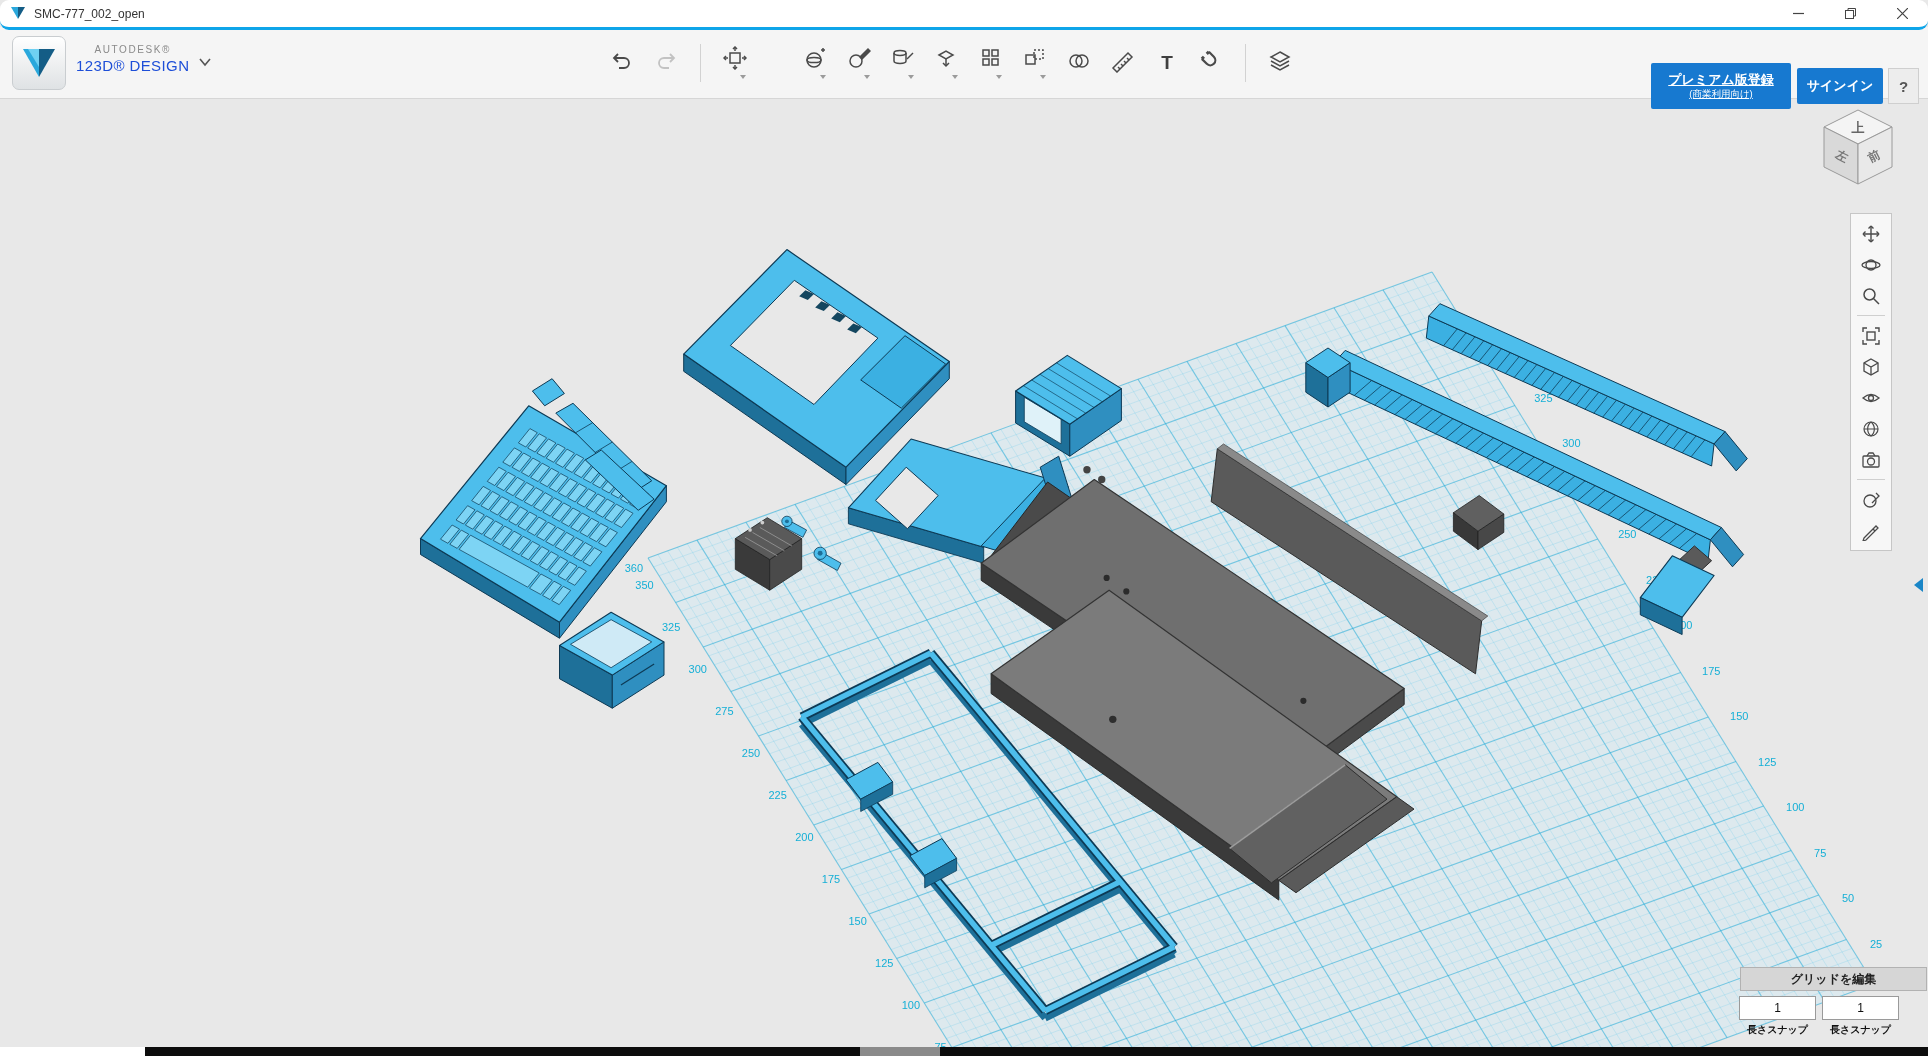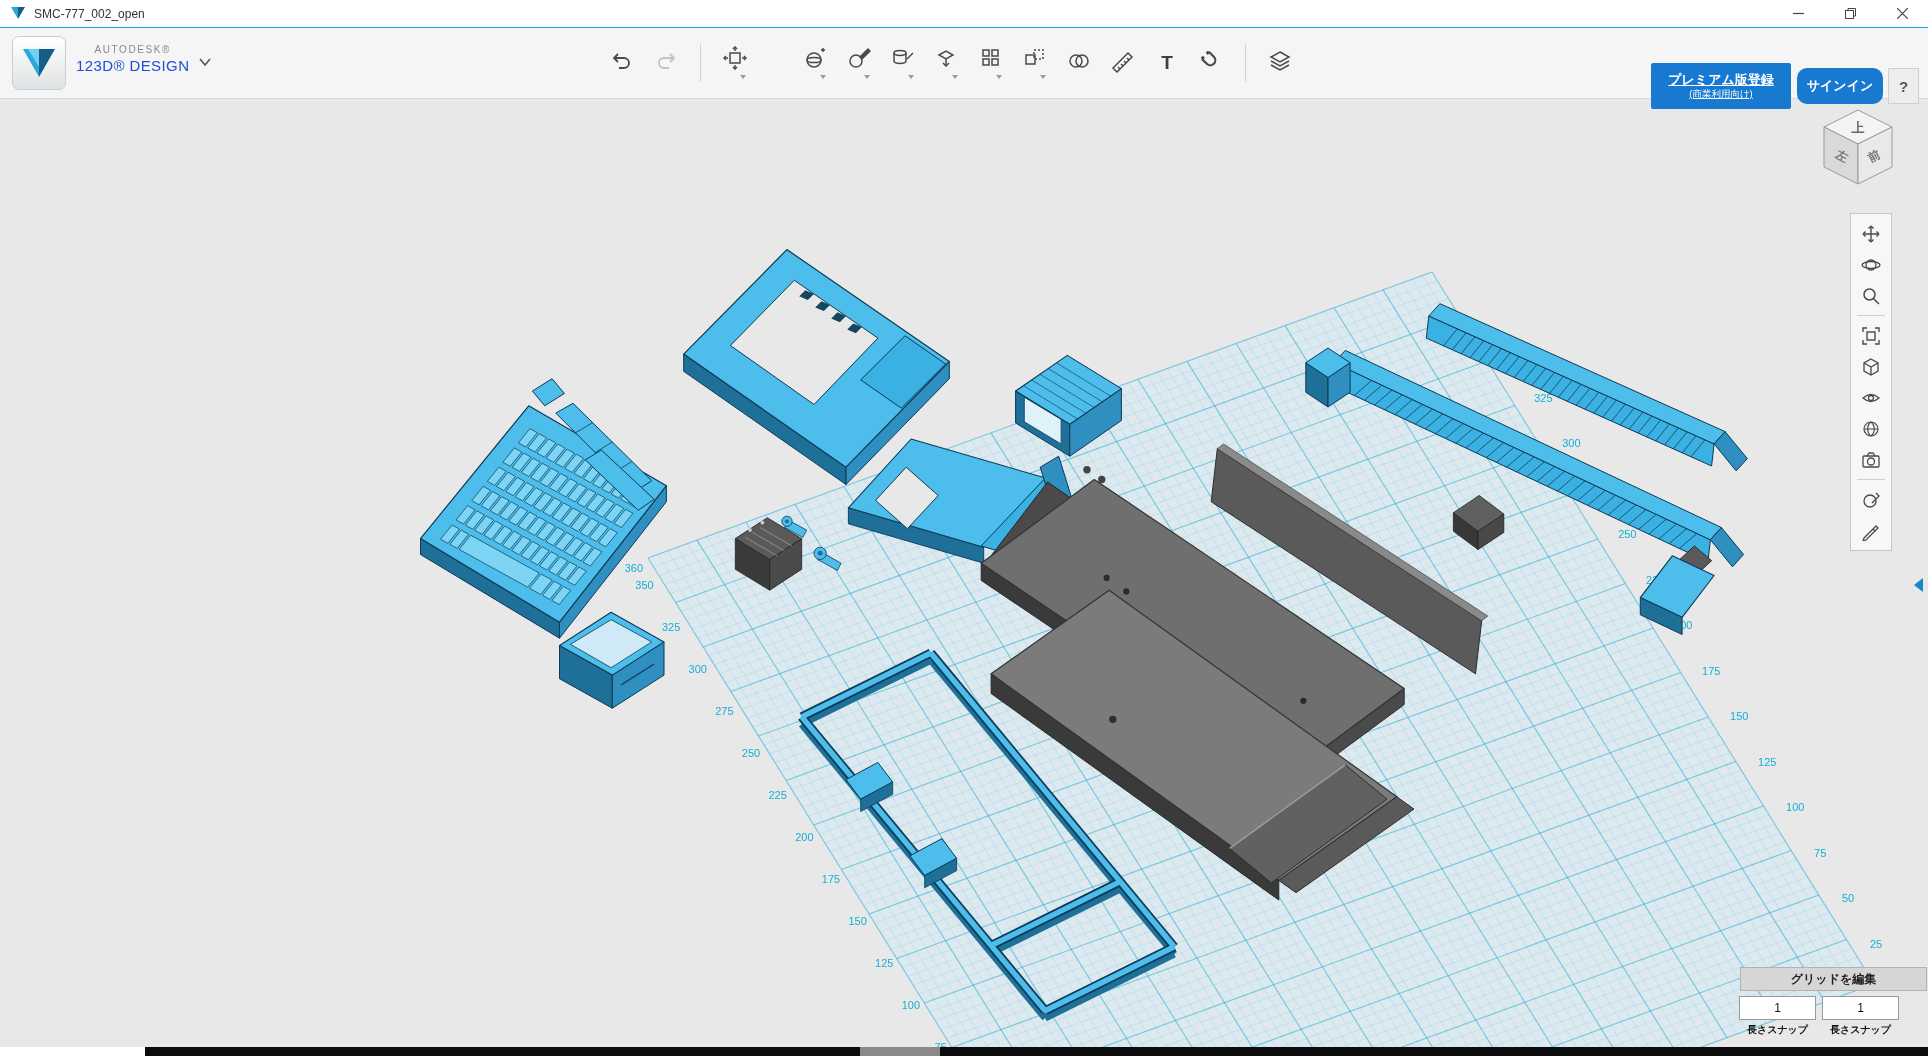--- a/index.html
+++ b/index.html
@@ -2,21 +2,21 @@
 <html><head>
 <meta charset="utf-8">
 <style>
   html,body{margin:0;padding:0;}
   body{width:1928px;height:1056px;overflow:hidden;position:relative;
        font-family:"Liberation Sans",sans-serif;background:#e8e8e8;-webkit-user-select:none;user-select:none;}
   svg text{font-family:"Liberation Sans",sans-serif;}
 
   
   .titlebar{position:absolute;top:0;left:0;right:0;height:27px;background:#ffffff;
-            border-bottom:1px solid #0ea5e9;display:flex;align-items:center;z-index:10;}
+            border-bottom:3px solid #0ea5e9;display:flex;align-items:center;z-index:10;border-radius:9px;}
   .app-icon{margin-left:10px;width:16px;height:15px;flex:0 0 auto;}
   .title-text{margin-left:8px;font-size:12px;color:#333;}
   .win-controls{margin-left:auto;display:flex;height:100%;}
   .win-btn{width:52px;height:100%;display:flex;align-items:center;justify-content:center;
            background:none;border:none;padding:0;}
 
   
   .toolbar{position:absolute;top:27px;left:0;right:0;height:71px;background:#f5f5f5;
            border-bottom:1px solid #d6d6d6;z-index:9;}
   .logo-box{position:absolute;left:12px;top:9px;width:52px;height:52px;border-radius:7px;
@@ -33,21 +33,21 @@
   .tspacer{width:36px;height:1px;}
   .caret{width:0;height:0;border-left:3px solid transparent;border-right:3px solid transparent;
          border-top:4px solid #9b9b9b;margin-top:2px;margin-left:16px;}
   .ttext{font-size:19px;font-weight:bold;color:#3f3f3f;line-height:24px;}
   .premium-btn{position:absolute;right:137px;top:36px;width:140px;height:46px;background:#1779d0;
                border:none;border-radius:2px;color:#fff;display:flex;flex-direction:column;
                align-items:center;justify-content:center;line-height:1.25;text-decoration:underline;}
   .premium-main{font-size:13px;font-weight:bold;}
   .premium-sub{font-size:9.5px;}
   .signin-btn{position:absolute;right:45px;top:41px;width:86px;height:36px;background:#1779d0;
-              border:none;border-radius:10px;color:#fff;font-size:13px;font-weight:bold;}
+              border:none;border-radius:2px;color:#fff;font-size:13px;font-weight:bold;}
   .help-btn{position:absolute;right:9px;top:41px;width:31px;height:36px;background:#ededed;
             border:1px solid #cfcfcf;color:#555;font-size:15px;font-weight:bold;}
 
   
   #scene{position:absolute;left:0;top:0;z-index:1;}
   .viewcube{position:absolute;left:1812px;top:100px;width:92px;height:92px;z-index:5;}
   .rightbar{position:absolute;left:1850px;top:213px;width:40px;z-index:5;
             background:rgba(247,247,247,.92);border:1px solid #c6c6c6;
             display:flex;flex-direction:column;align-items:center;padding:4px 0;}
   .rbtn{width:32px;height:31px;display:flex;align-items:center;justify-content:center;

